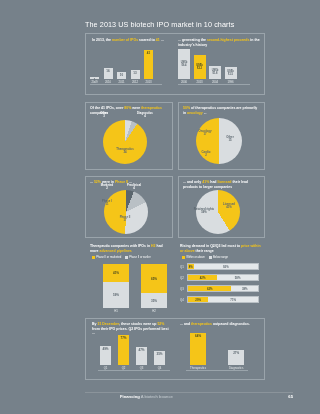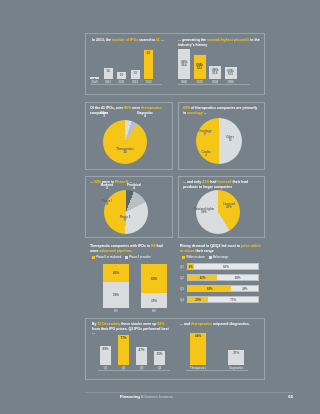--- a/index.html
+++ b/index.html
@@ -78,20 +78,21 @@
   .footer{position:absolute;top:394px;font-size:4.2px;color:#ffffff;}
   .footer b{font-weight:bold;}
   .footer .sub{color:#c9d0d4;font-weight:normal;}
   .pagenum{position:absolute;right:27px;top:394px;font-size:4.2px;color:#ffffff;font-weight:bold;}
 </style>
 </head>
 <body>
 
 <div class="page">
 
+  <div class="page-title">The 2013 US biotech IPO market in 10 charts</div>
 
   <div class="panel" style="left:85px;top:33px;width:180px;height:62px;"></div>
 
   <div class="caption-above" style="left:92px;top:38px;width:72px;">
     <span>In 2013, the </span><span class="y">number of IPOs</span><span> soared to </span><span class="y">41</span><span> ...</span>
   </div>
   <div class="caption-above" style="left:178px;top:38px;width:82px;">
     <span>... generating the </span><span class="y">second-highest proceeds</span><span> in the industry's history</span>
   </div>
 

